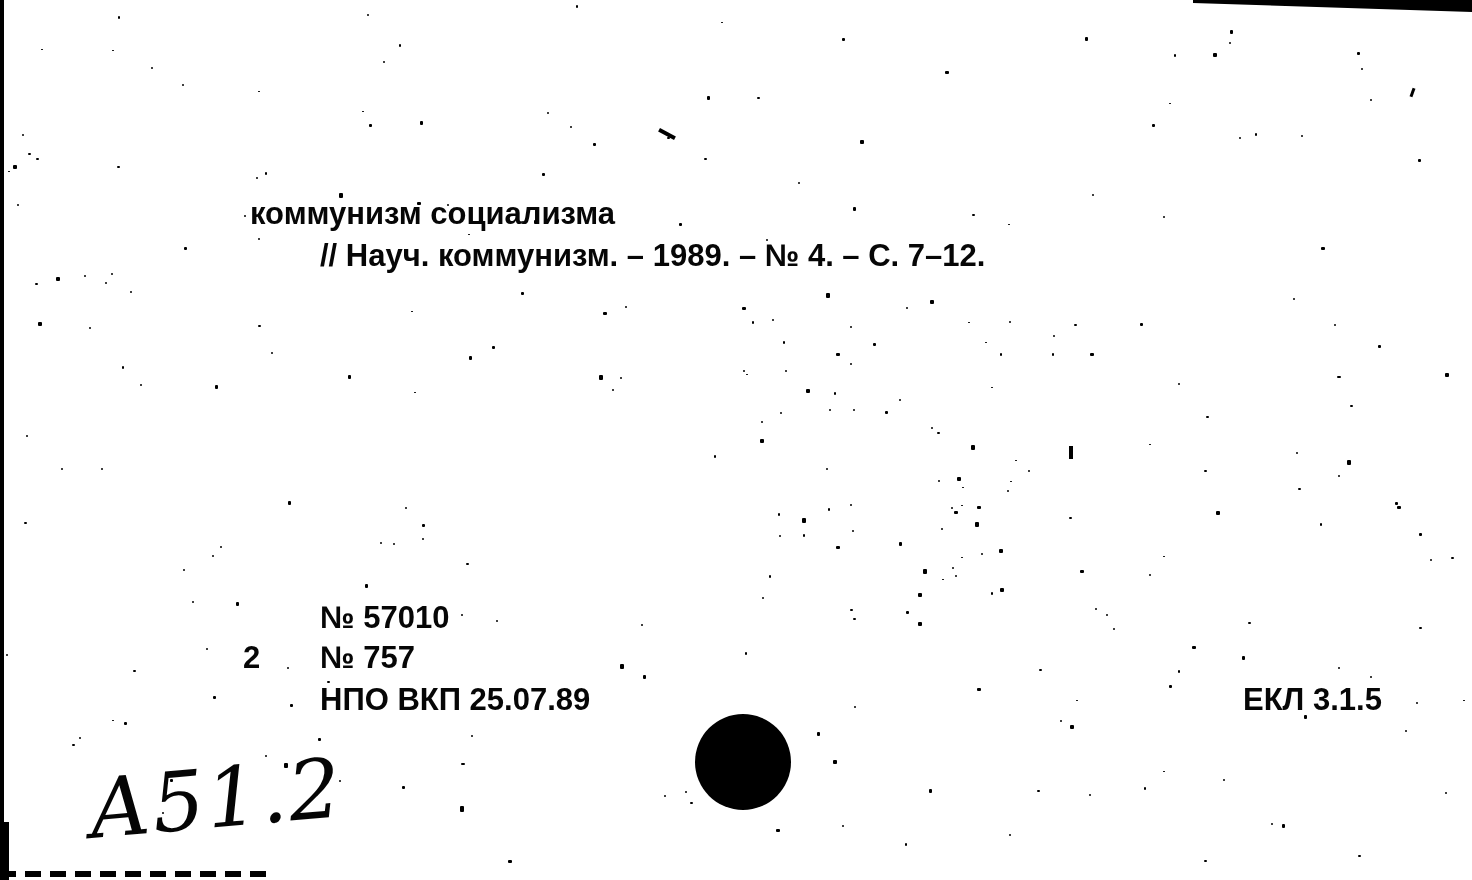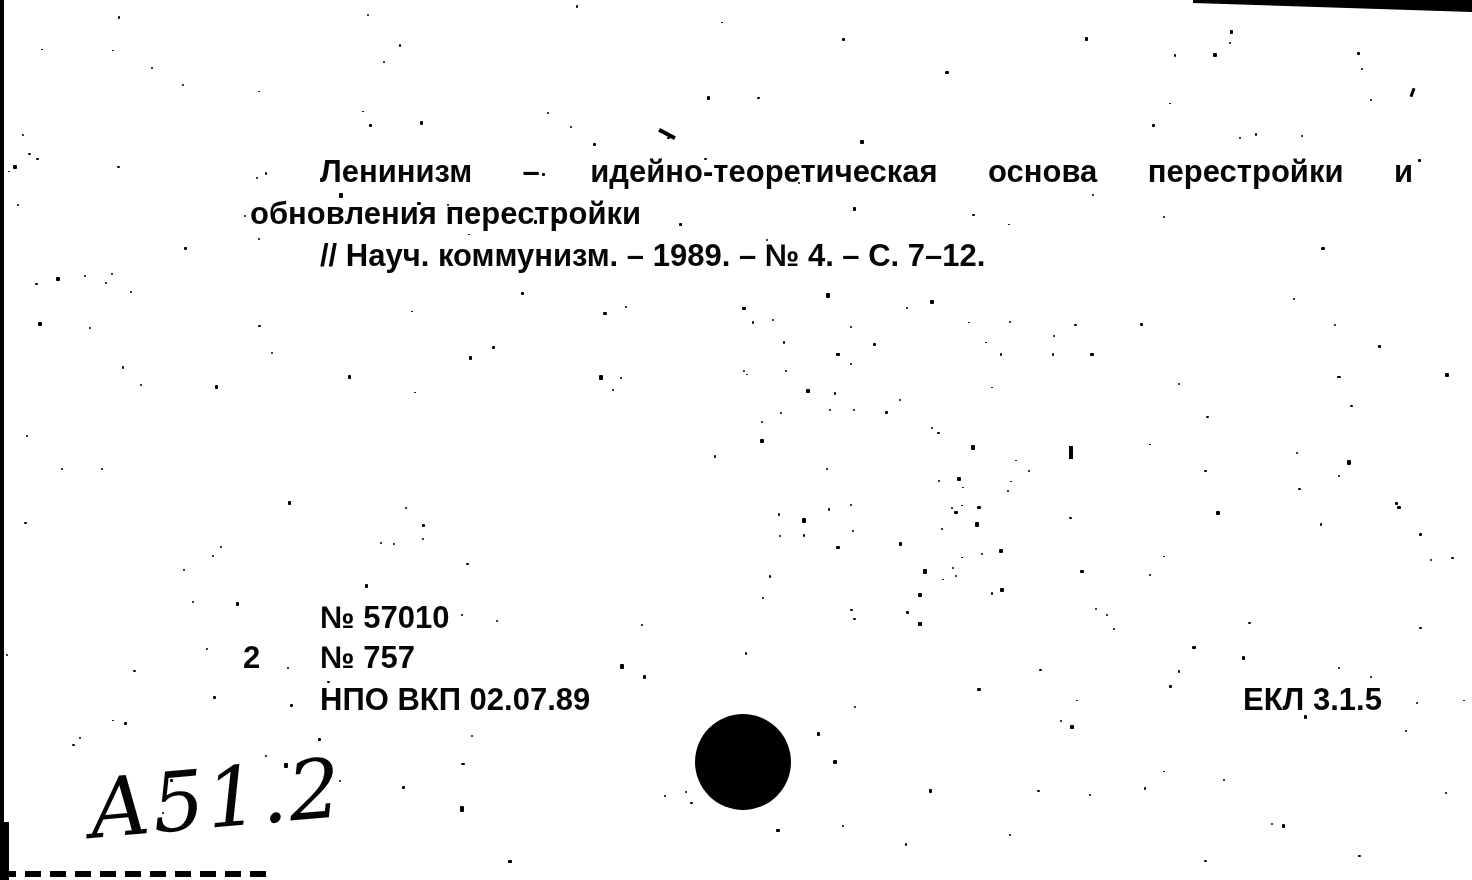--- a/index.html
+++ b/index.html
@@ -92,33 +92,32 @@
   <div class="edge-left"></div>
   <div class="edge-left-bottom"></div>
   <div class="edge-top-right"></div>
   <div class="edge-bottom-dashed"></div>
 
   <div class="scan-stroke" style="left:658px; top:132px; width:18px; height:4px; transform: rotate(28deg);"></div>
   <div class="scan-stroke" style="left:1069px; top:446px; width:4px; height:13px;"></div>
   <div class="scan-stroke" style="left:1411px; top:88px; width:3px; height:9px; transform: rotate(20deg);"></div>
 
 
-  <div class="ink justified" style="left:320px; top:154px; width:1093px;">Ленинизм  –  идейно-теоретическая  основа  перестройки  и</div>
-
-  <div class="ink" style="left:250px; top:196px;">обновления перестройки</div>
+
+  <div class="ink" style="left:250px; top:196px;">коммунизм социализма</div>
 
   <div class="ink" style="left:320px; top:238px;">// Науч. коммунизм. – 1989. – № 4. – С. 7–12.</div>
 
   <div class="ink" style="left:320px; top:600px;">№ 57010</div>
 
   <div class="ink" style="left:243px; top:640px;">2</div>
 
   <div class="ink" style="left:320px; top:640px;">№ 757</div>
 
-  <div class="ink" style="left:320px; top:682px;">НПО ВКП 02.07.89</div>
+  <div class="ink" style="left:320px; top:682px;">НПО ВКП 25.07.89</div>
 
   <div class="ink" style="left:1243px; top:682px;">ЕКЛ 3.1.5</div>
 
   <div class="handwritten" style="left:88px; top:758px;">А51.2</div>
 
   <div class="punch-hole"></div>
 
   <div id="speckle-layer">
       <div class="speckle" style="left: 105px; top: 282px; width: 2px; height: 2px;"></div>
       <div class="speckle" style="left: 133px; top: 670px; width: 3px; height: 2px;"></div>

